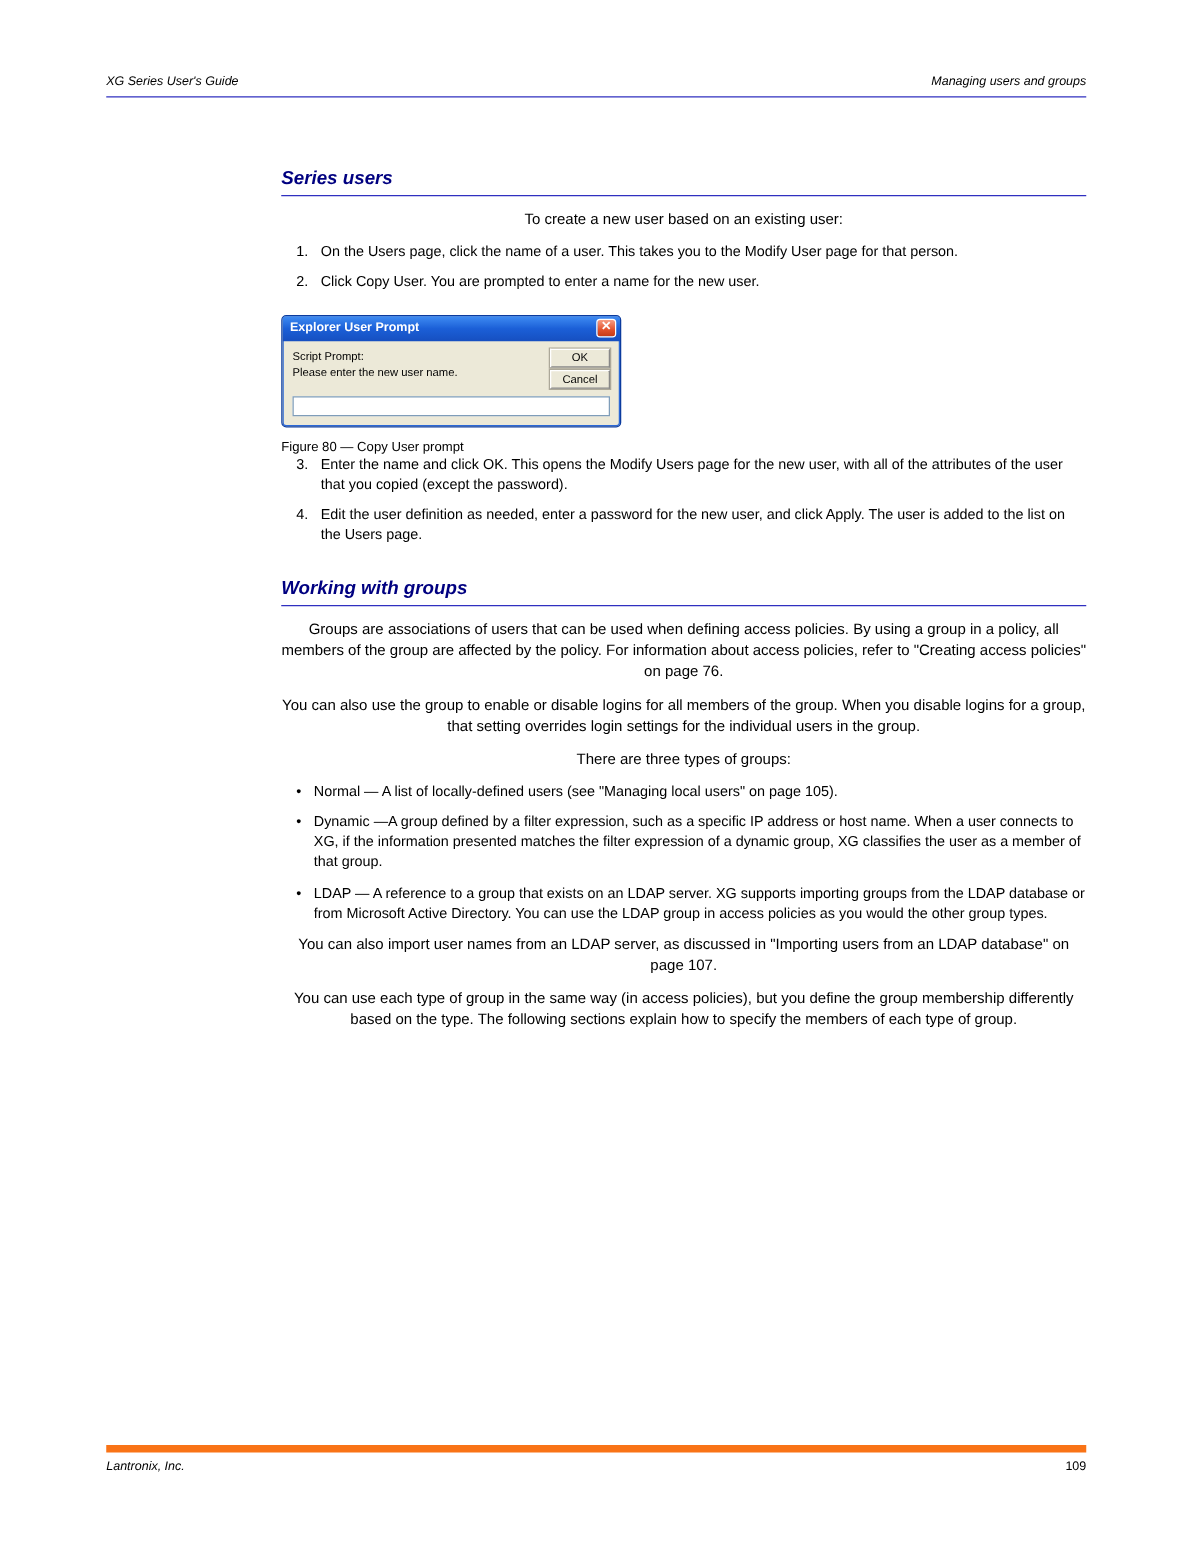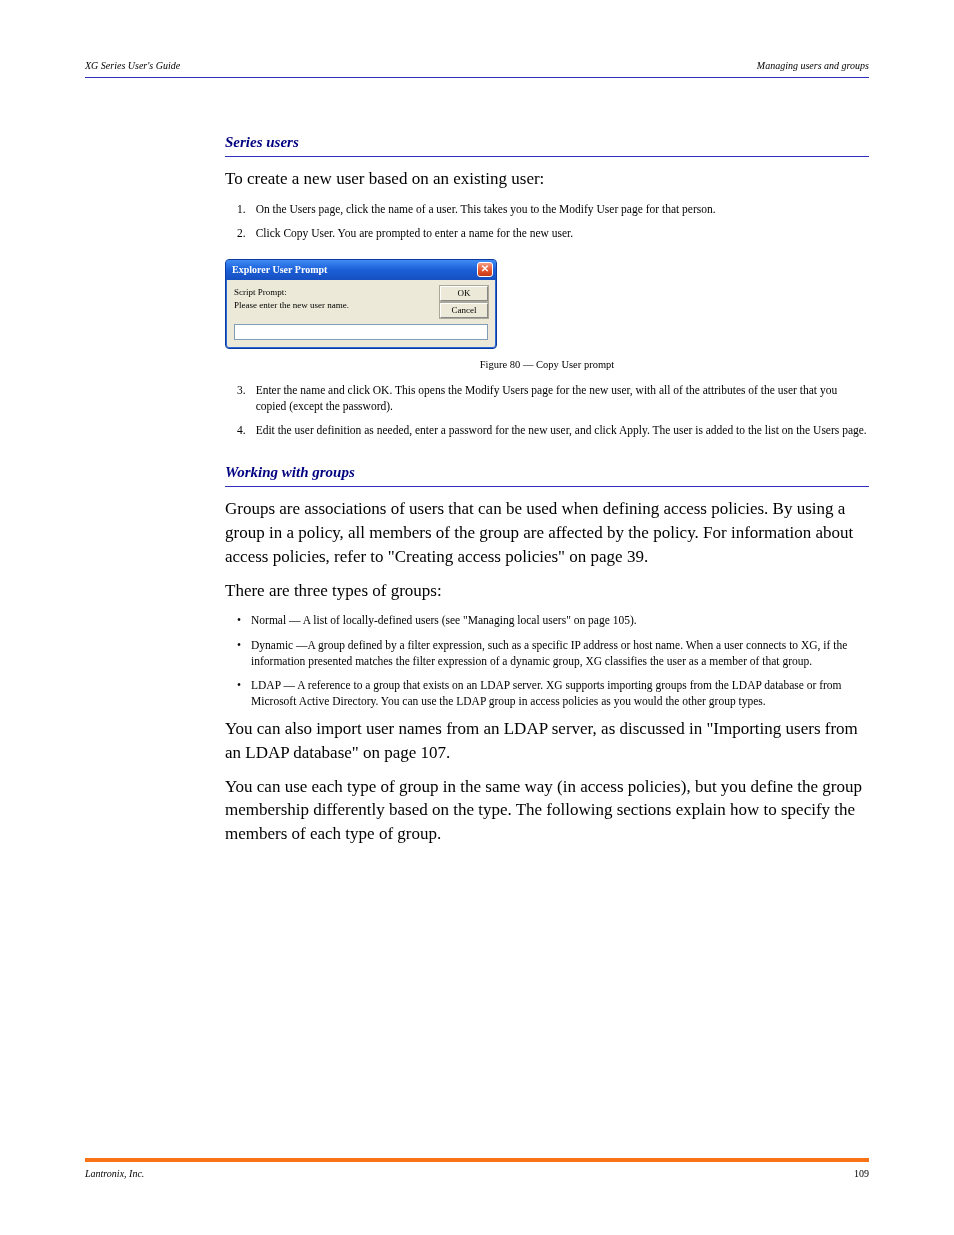--- a/index.html
+++ b/index.html
@@ -1,15 +1,15 @@
 <!DOCTYPE html>
 <html><head>
 <meta charset="utf-8">
 <style>
-  * { margin: 0; padding: 0; box-sizing: border-box; font-family: Liberation Serif, serif; }
+  * { margin: 0; padding: 0; box-sizing: border-box; }
   body {
     font-family: Arial, Helvetica, sans-serif;
     background: #ffffff;
     width: 954px;
     height: 1235px;
     position: relative;
     color: #000;
   }
   .page {
     padding: 60px 85px 40px 85px;
@@ -31,24 +31,25 @@
     font-size: 15px;
     font-weight: bold;
     font-style: italic;
     color: #000080;
     border-bottom: 1px solid #3030c0;
     padding-bottom: 5px;
     margin-top: 26px;
     margin-bottom: 10px;
   }
   .body-text {
-    font-size: 17px;
+    font-size: 12px;
     line-height: 1.4;
     margin-bottom: 10px;
     color: #000;
+    text-align: center;
   }
   .bullet-row {
     display: flex;
     gap: 10px;
     margin-left: 12px;
     margin-bottom: 8px;
     font-size: 11.5px;
     line-height: 1.4;
   }
   .bullet-mark {
@@ -132,32 +133,31 @@
   .xp-input {
     width: 100%;
     height: 16px;
     margin-top: 6px;
     border: 1px solid #7f9db9;
     background: #fff;
     font-size: 10px;
     padding: 1px 3px;
   }
   .figure-caption {
-    text-align: center;
+    text-align: left;
     font-size: 10.5px;
     margin-top: 6px;
-    margin-bottom: 12px;
     color: #000;
   }
   .footer {
     position: absolute;
     left: 85px;
     right: 85px;
     bottom: 56px;
-    border-top: 4px solid #f97316;
+    border-top: 6px solid #f97316;
     padding-top: 6px;
     display: flex;
     justify-content: space-between;
     font-size: 10px;
     color: #000;
   }
   .footer-left { font-style: italic; }
 </style>
 </head>
 <body>
@@ -209,21 +209,22 @@
     <div class="bullet-row">
       <span class="bullet-mark">3.</span>
       <span class="bullet-text">Enter the name and click OK. This opens the Modify Users page for the new user, with all of the attributes of the user that you copied (except the password).</span>
     </div>
     <div class="bullet-row">
       <span class="bullet-mark">4.</span>
       <span class="bullet-text">Edit the user definition as needed, enter a password for the new user, and click Apply. The user is added to the list on the Users page.</span>
     </div>
 
     <div class="section-title">Working with groups</div>
-    <div class="body-text">Groups are associations of users that can be used when defining access policies. By using a group in a policy, all members of the group are affected by the policy. For information about access policies, refer to "Creating access policies" on page 39.</div>
+    <div class="body-text">Groups are associations of users that can be used when defining access policies. By using a group in a policy, all members of the group are affected by the policy. For information about access policies, refer to "Creating access policies" on page 76.</div>
+    <div class="body-text">You can also use the group to enable or disable logins for all members of the group. When you disable logins for a group, that setting overrides login settings for the individual users in the group.</div>
     <div class="body-text">There are three types of groups:</div>
 
     <div class="bullet-row">
       <span class="bullet-mark">•</span>
       <span class="bullet-text">Normal — A list of locally-defined users (see "Managing local users" on page 105).</span>
     </div>
     <div class="bullet-row">
       <span class="bullet-mark">•</span>
       <span class="bullet-text">Dynamic —A group defined by a filter expression, such as a specific IP address or host name. When a user connects to XG, if the information presented matches the filter expression of a dynamic group, XG classifies the user as a member of that group.</span>
     </div>

